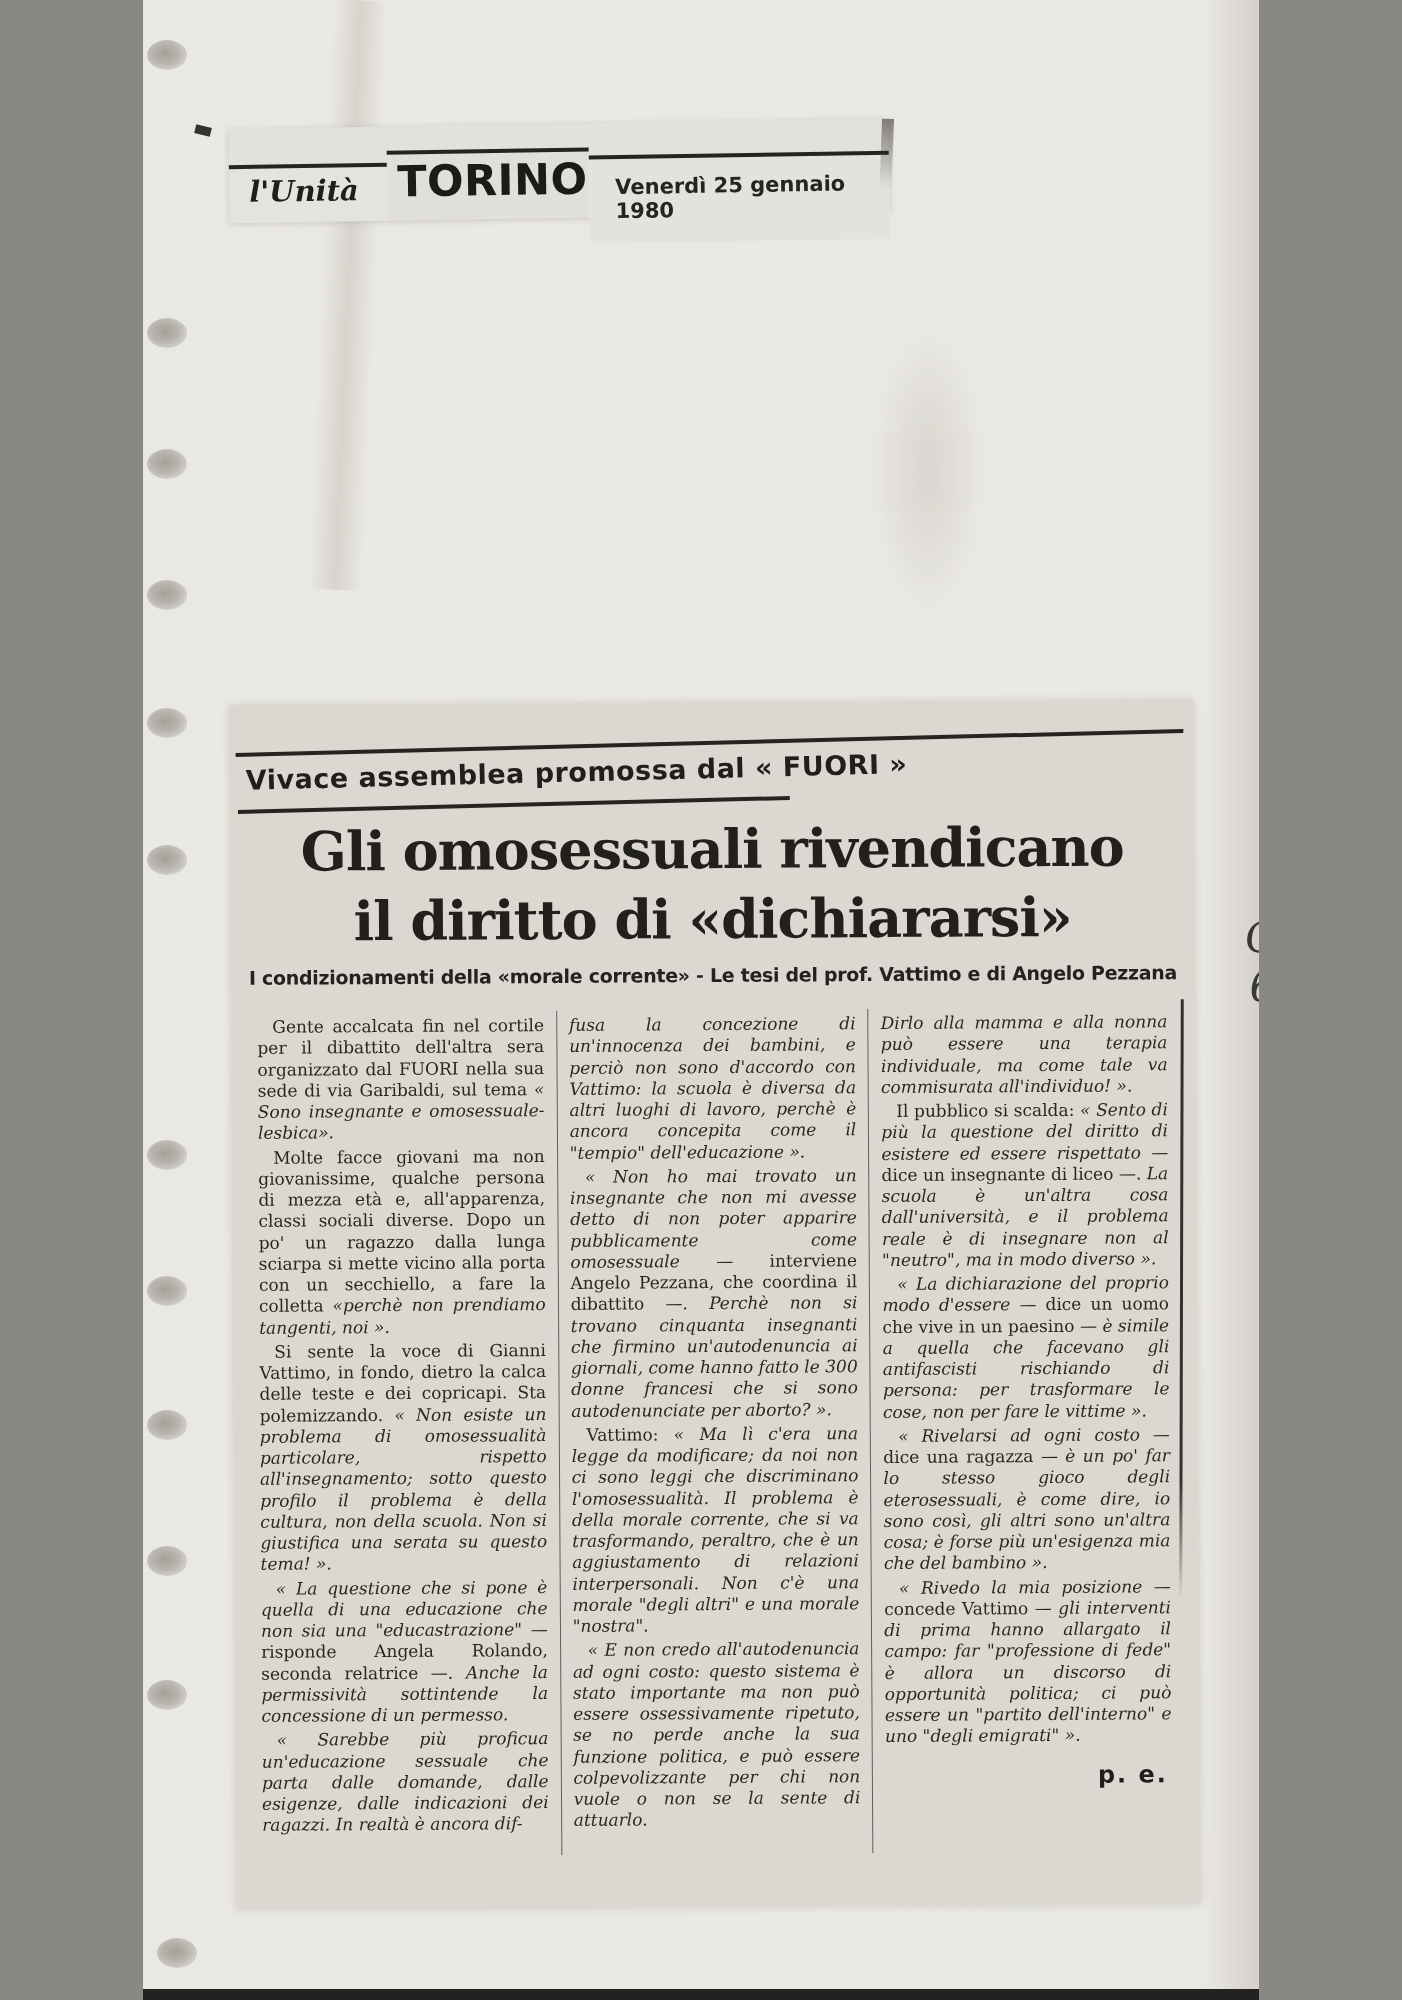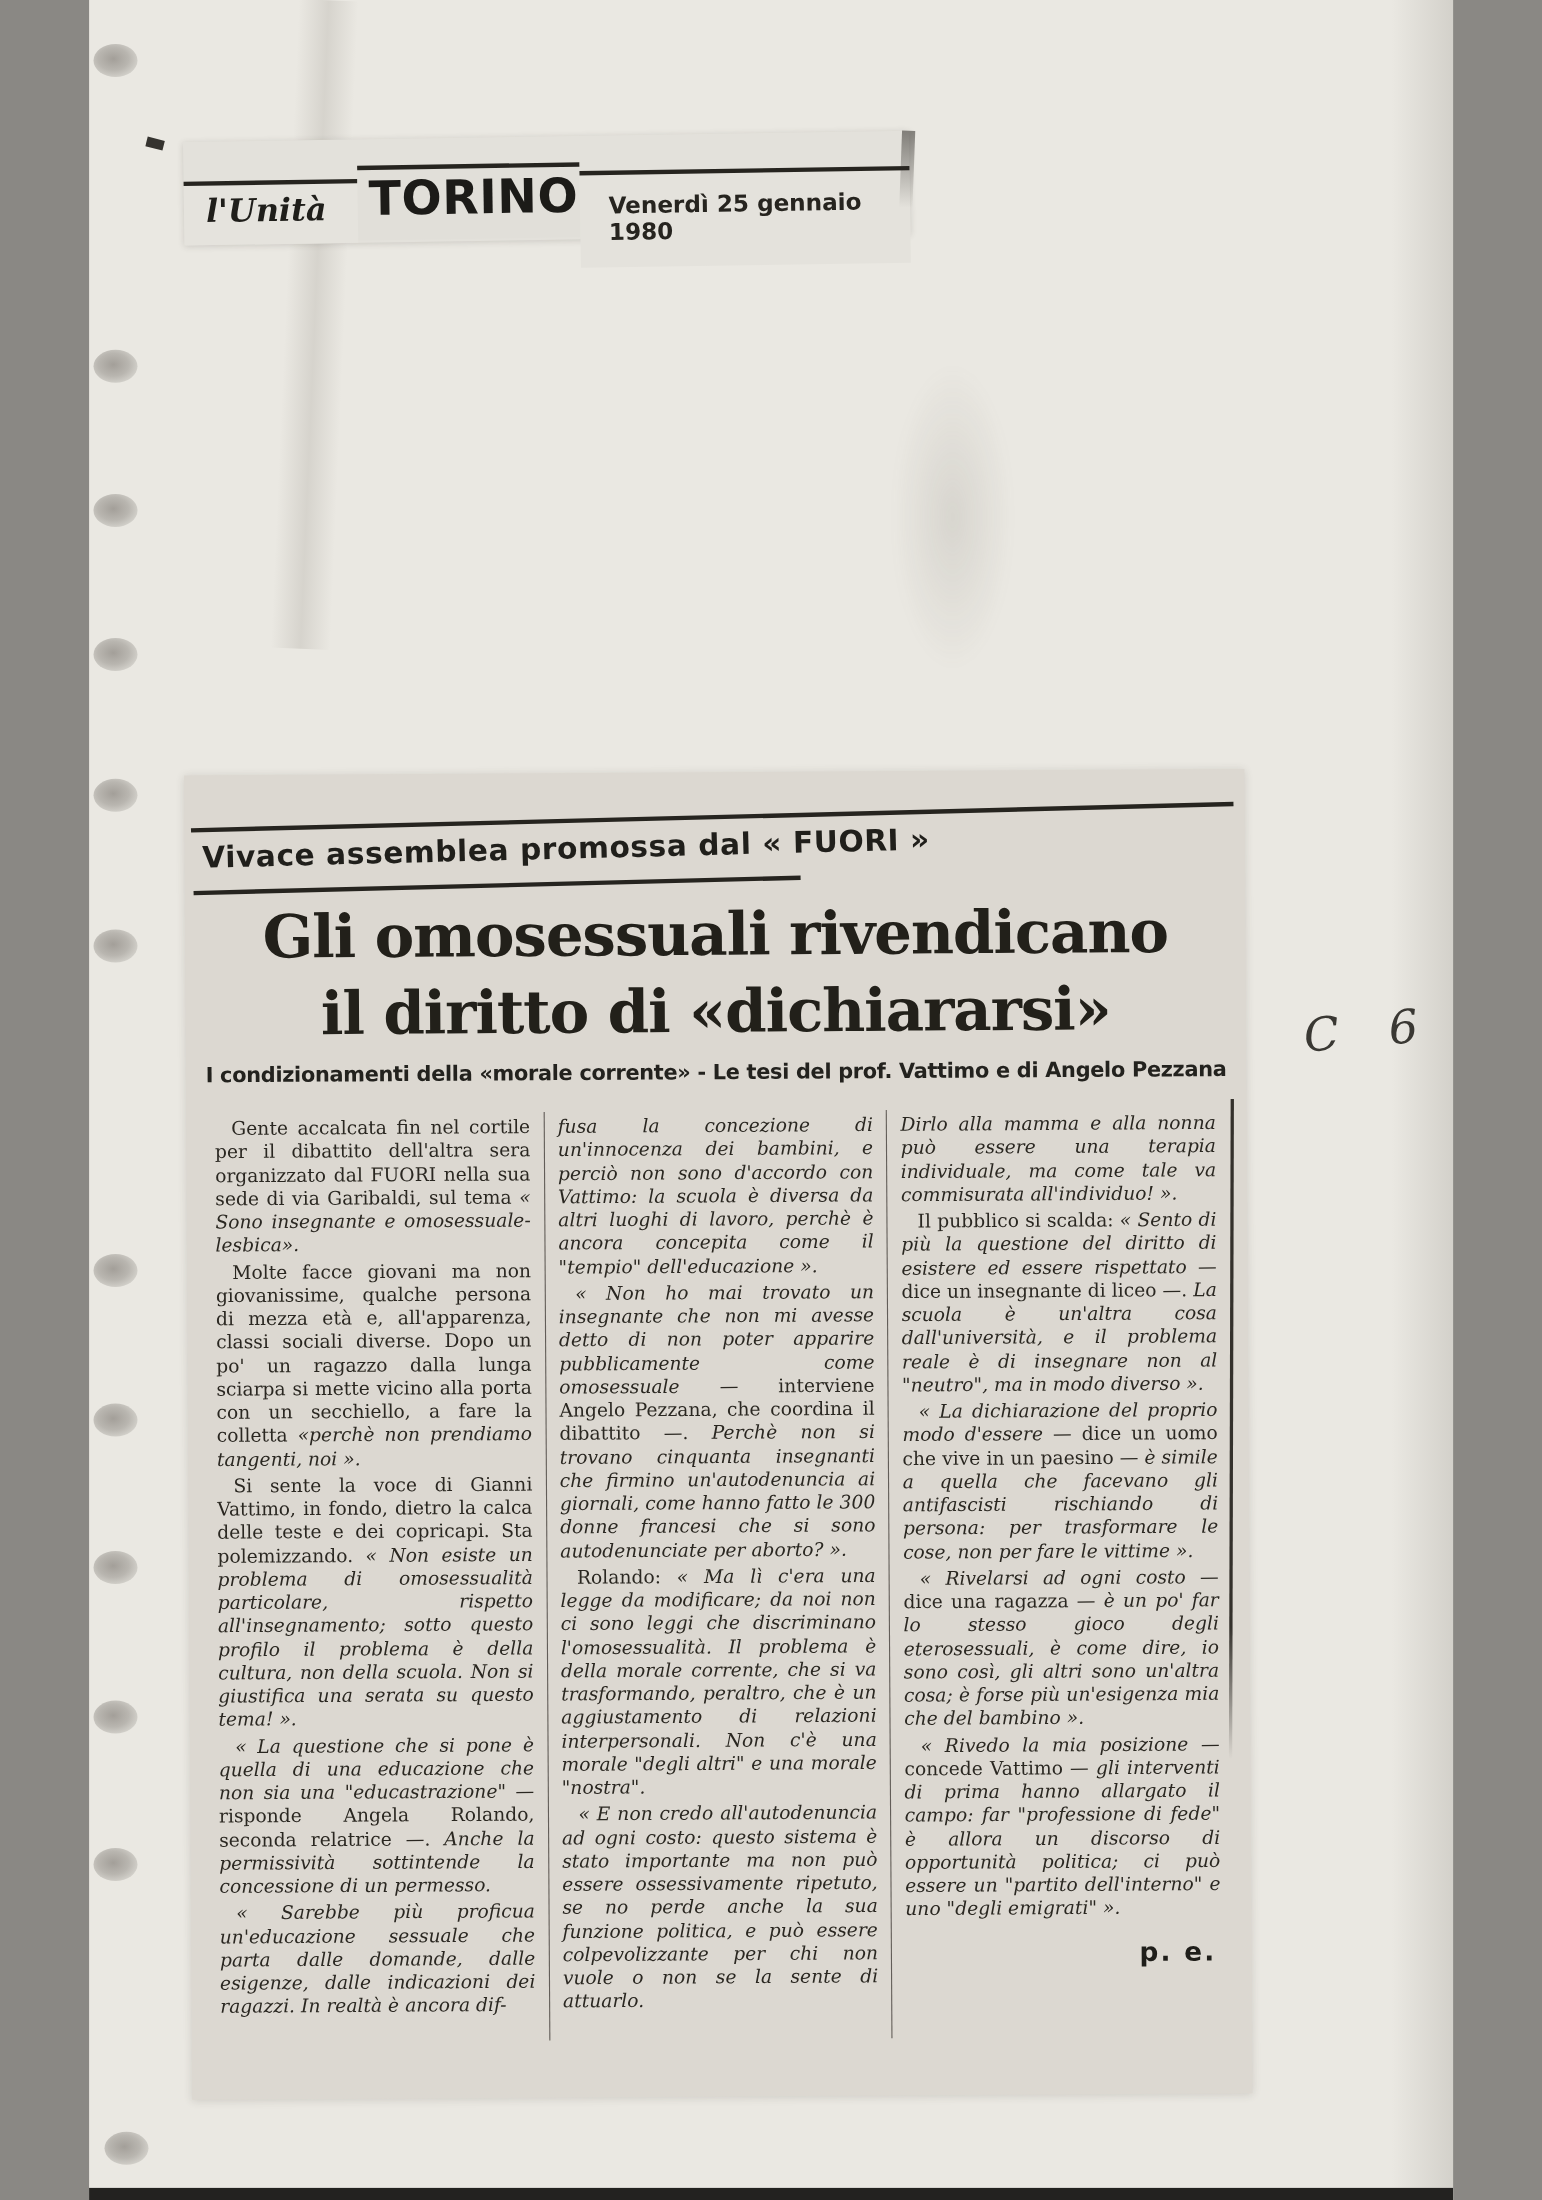--- a/index.html
+++ b/index.html
@@ -1,17 +1,17 @@
 <!DOCTYPE html>
 <html lang="it"><head>
 <meta charset="utf-8">
 <style>
   html,body{margin:0;padding:0;background:#8a8884;}
   .page{
-    position:relative;width:1240px;height:2000px;margin:0 auto;
+    position:relative;width:1116px;height:2000px;margin:0 auto;
     background:#eae8e2;overflow:hidden;
     font-family:"DejaVu Serif",serif;color:#2a2722;
   }
   
   .hole{position:absolute;width:40px;height:30px;border-radius:50%;
     background:radial-gradient(ellipse at 45% 45%, #a39f99 0%, #b9b6b0 45%, #d8d6d0 80%, rgba(216,214,208,0) 100%);}
   .stain{position:absolute;pointer-events:none;}
   .crease{left:178px;top:0;width:54px;height:590px;
     background:linear-gradient(90deg, rgba(0,0,0,0) 0%, rgba(110,104,94,.16) 50%, rgba(0,0,0,0) 100%);
     transform:rotate(2.5deg);}
@@ -151,21 +151,21 @@
         <div class="col">
           <p><span>Gente accalcata fin nel cortile per il dibattito dell'altra sera organizzato dal FUORI nella sua sede di via Garibaldi, sul tema </span><span class="it">« Sono insegnante e omosessuale-lesbica».</span></p>
           <p><span>Molte facce giovani ma non giovanissime, qualche persona di mezza età e, all'apparenza, classi sociali diverse. Dopo un po' un ragazzo dalla lunga sciarpa si mette vicino alla porta con un secchiello, a fare la colletta </span><span class="it">«perchè non prendiamo tangenti, noi ».</span></p>
           <p><span>Si sente la voce di Gianni Vattimo, in fondo, dietro la calca delle teste e dei copricapi. Sta polemizzando. </span><span class="it">« Non esiste un problema di omosessualità particolare, rispetto all'insegnamento; sotto questo profilo il problema è della cultura, non della scuola. Non si giustifica una serata su questo tema! ».</span></p>
           <p><span class="it">« La questione che si pone è quella di una educazione che non sia una "educastrazione" </span><span>— risponde Angela Rolando, seconda relatrice —. </span><span class="it">Anche la permissività sottintende la concessione di un permesso.</span></p>
           <p><span class="it">« Sarebbe più proficua un'educazione sessuale che parta dalle domande, dalle esigenze, dalle indicazioni dei ragazzi. In realtà è ancora dif-</span></p>
         </div>
         <div class="col">
           <p class="noind"><span class="it">fusa la concezione di un'innocenza dei bambini, e perciò non sono d'accordo con Vattimo: la scuola è diversa da altri luoghi di lavoro, perchè è ancora concepita come il "tempio" dell'educazione ».</span></p>
           <p><span class="it">« Non ho mai trovato un insegnante che non mi avesse detto di non poter apparire pubblicamente come omosessuale </span><span>— interviene Angelo Pezzana, che coordina il dibattito —. </span><span class="it">Perchè non si trovano cinquanta insegnanti che firmino un'autodenuncia ai giornali, come hanno fatto le 300 donne francesi che si sono autodenunciate per aborto? ».</span></p>
-          <p><span>Rolando: </span><span class="it">« Ma lì c'era una legge da modificare; da noi non ci sono leggi che discriminano l'omosessualità. Il problema è della morale corrente, che si va trasformando, peraltro, che è un aggiustamento di relazioni interpersonali. Non c'è una morale "degli altri" e una morale "nostra".</span></p>
+          <p><span>Vattimo: </span><span class="it">« Ma lì c'era una legge da modificare; da noi non ci sono leggi che discriminano l'omosessualità. Il problema è della morale corrente, che si va trasformando, peraltro, che è un aggiustamento di relazioni interpersonali. Non c'è una morale "degli altri" e una morale "nostra".</span></p>
           <p><span class="it">« E non credo all'autodenuncia ad ogni costo: questo sistema è stato importante ma non può essere ossessivamente ripetuto, se no perde anche la sua funzione politica, e può essere colpevolizzante per chi non vuole o non se la sente di attuarlo.</span></p>
         </div>
         <div class="col">
           <p class="noind"><span class="it">Dirlo alla mamma e alla nonna può essere una terapia individuale, ma come tale va commisurata all'individuo! ».</span></p>
           <p><span>Il pubblico si scalda: </span><span class="it">« Sento di più la questione del diritto di esistere ed essere rispettato </span><span>— dice un insegnante di liceo —. </span><span class="it">La scuola è un'altra cosa dall'università, e il problema reale è di insegnare non al "neutro", ma in modo diverso ».</span></p>
           <p><span class="it">« La dichiarazione del proprio modo d'essere </span><span>— dice un uomo che vive in un paesino — </span><span class="it">è simile a quella che facevano gli antifascisti rischiando di persona: per trasformare le cose, non per fare le vittime ».</span></p>
           <p><span class="it">« Rivelarsi ad ogni costo </span><span>— dice una ragazza — </span><span class="it">è un po' far lo stesso gioco degli eterosessuali, è come dire, io sono così, gli altri sono un'altra cosa; è forse più un'esigenza mia che del bambino ».</span></p>
           <p><span class="it">« Rivedo la mia posizione </span><span>— concede Vattimo — </span><span class="it">gli interventi di prima hanno allargato il campo: far "professione di fede" è allora un discorso di opportunità politica; ci può essere un "partito dell'interno" e uno "degli emigrati" ».</span></p>
           <div class="signature">p. e.</div>
         </div>

